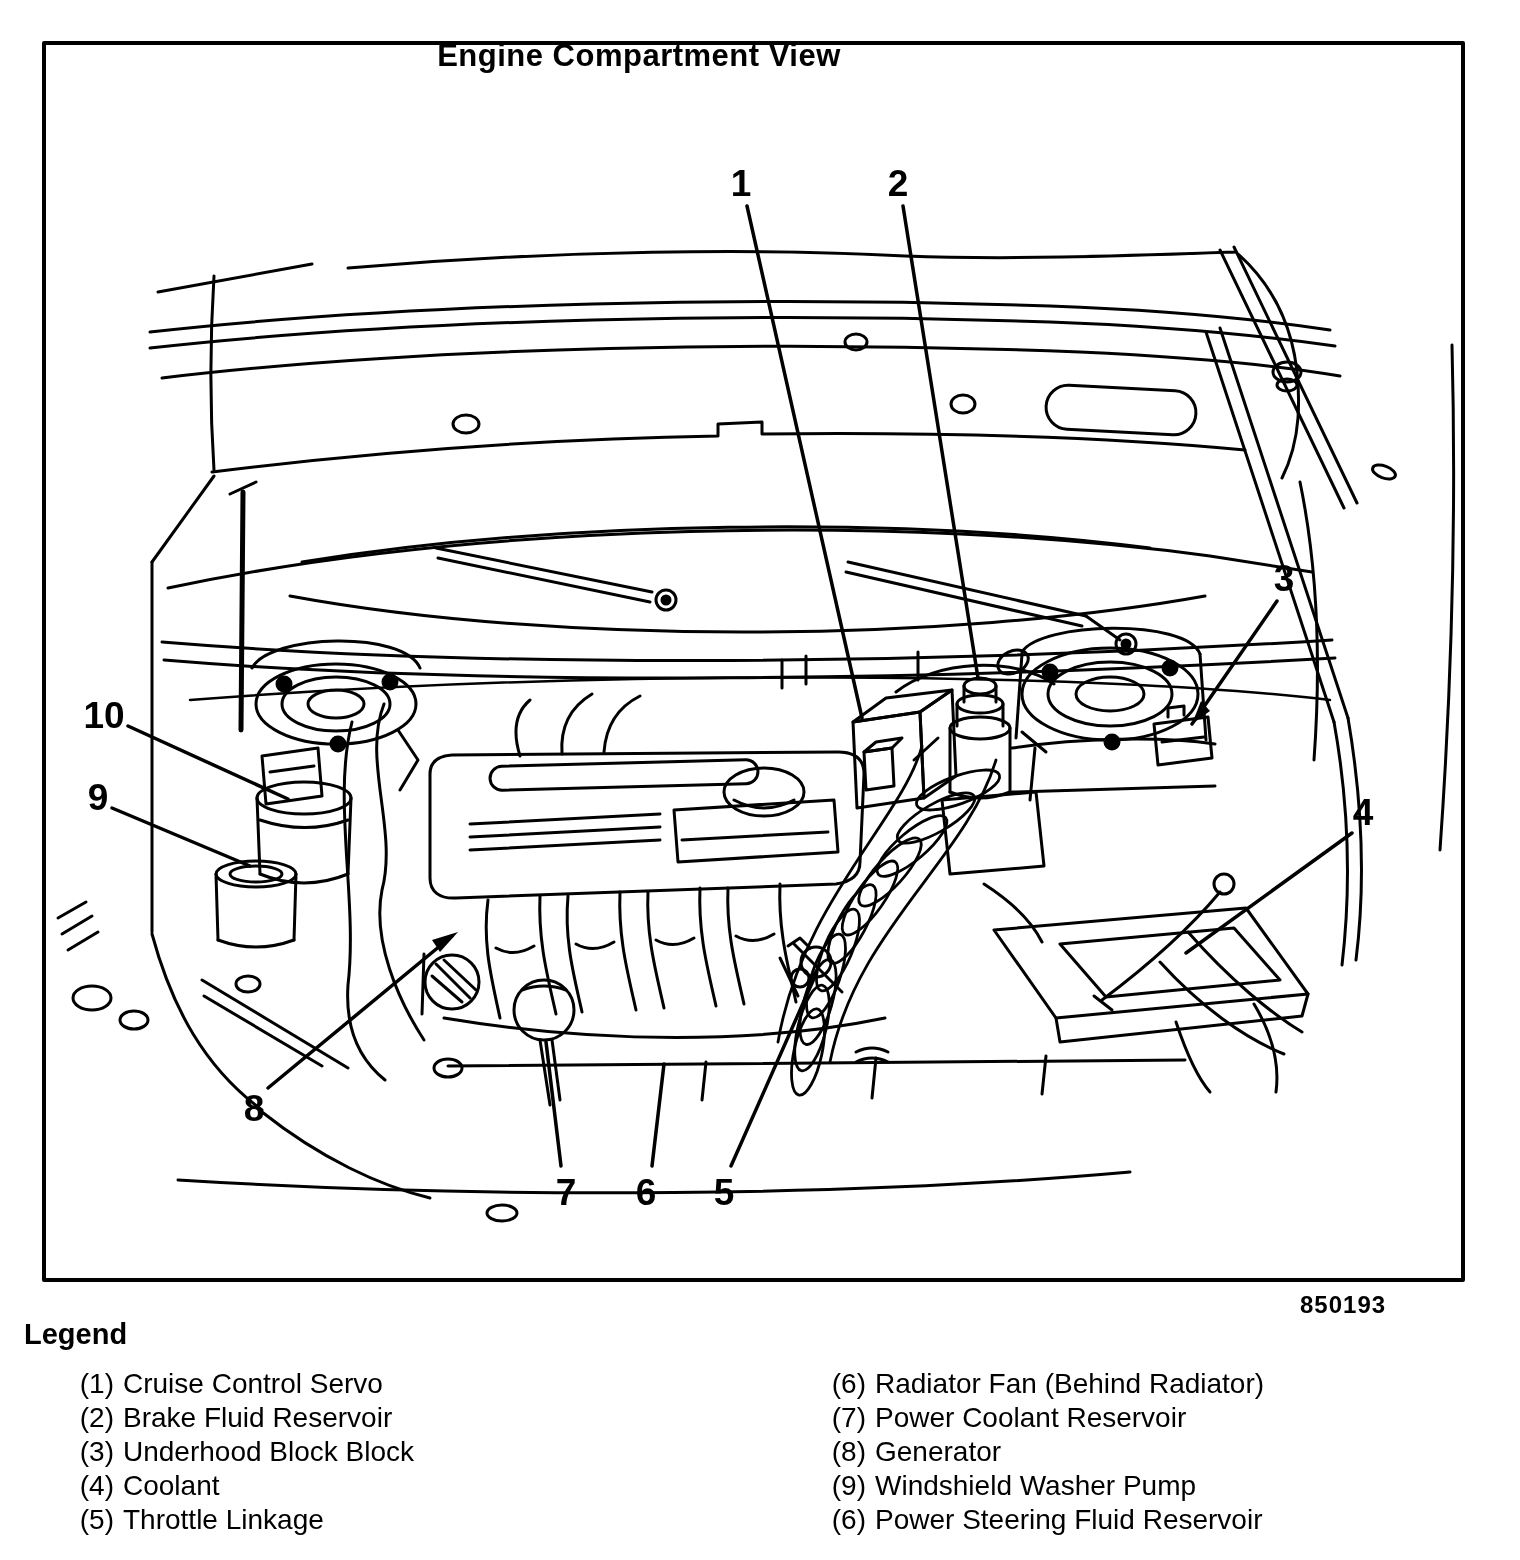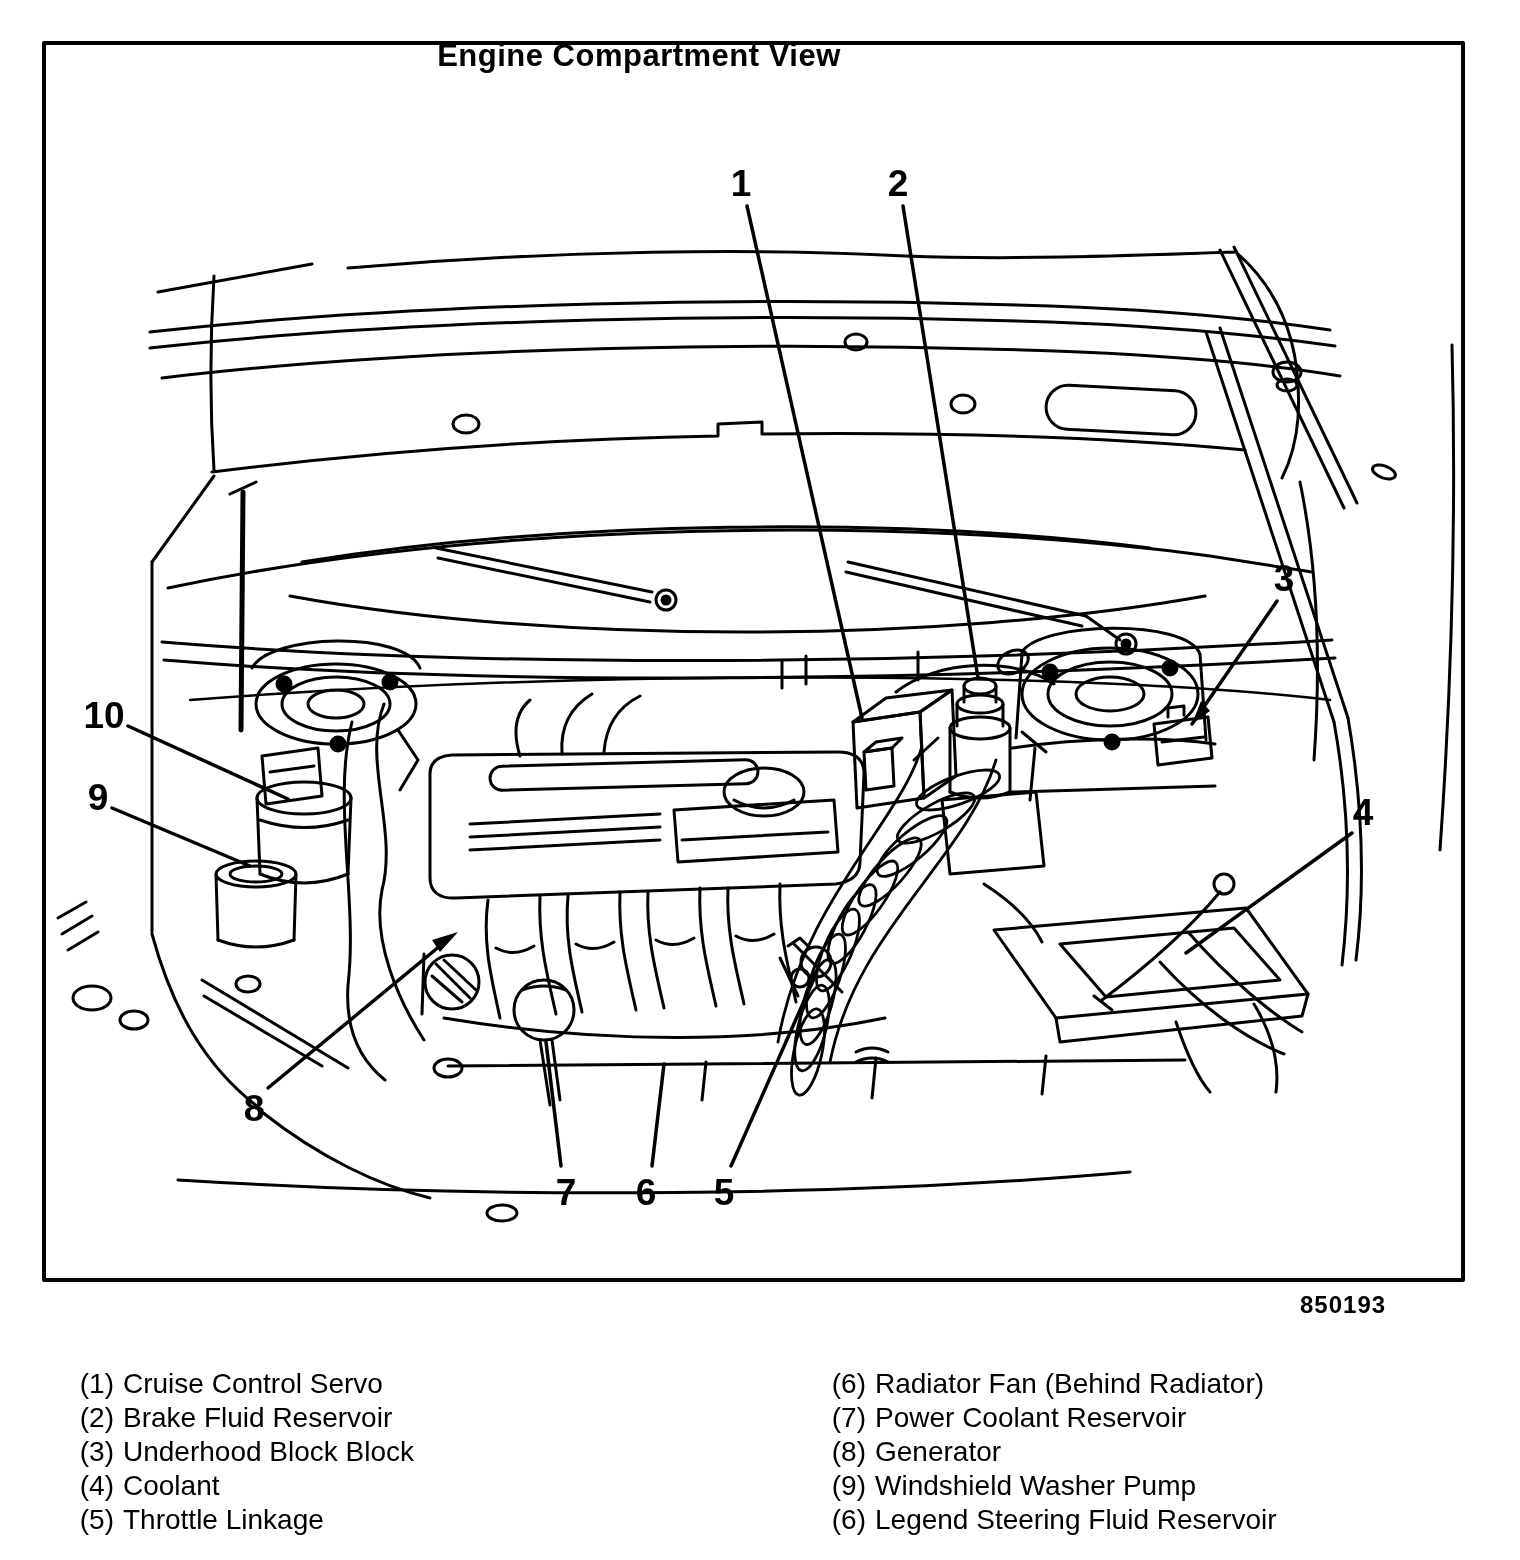--- a/index.html
+++ b/index.html
@@ -295,20 +295,21 @@
       <text class="callout" x="566" y="1205">7</text>
       <text class="callout" x="254" y="1121">8</text>
       <text class="callout" x="98" y="810">9</text>
       <text class="callout" x="104" y="728">10</text>
     </g>
   </svg>
 
   <div id="figure-number">850193</div>
 
   <div id="legend">
+    <div id="legend-heading">Legend</div>
 
     <div id="legend-col-1" class="legend-col">
       <div class="legend-row">
         <span class="legend-num">(1)</span>
         <span class="legend-label">Cruise Control Servo</span>
       </div>
       <div class="legend-row">
         <span class="legend-num">(2)</span>
         <span class="legend-label">Brake Fluid Reservoir</span>
       </div>
@@ -338,18 +339,18 @@
       <div class="legend-row">
         <span class="legend-num">(8)</span>
         <span class="legend-label">Generator</span>
       </div>
       <div class="legend-row">
         <span class="legend-num">(9)</span>
         <span class="legend-label">Windshield Washer Pump</span>
       </div>
       <div class="legend-row">
         <span class="legend-num">(6)</span>
-        <span class="legend-label">Legend Steering Fluid Reservoir</span>
+        <span class="legend-label">Power Steering Fluid Reservoir</span>
       </div>
     </div>
   </div>
 
 </div>
 
 </body></html>

